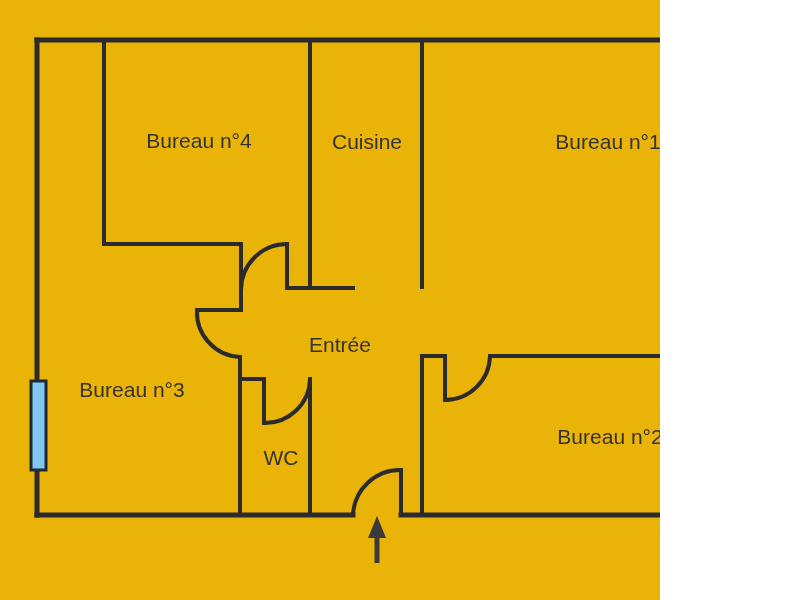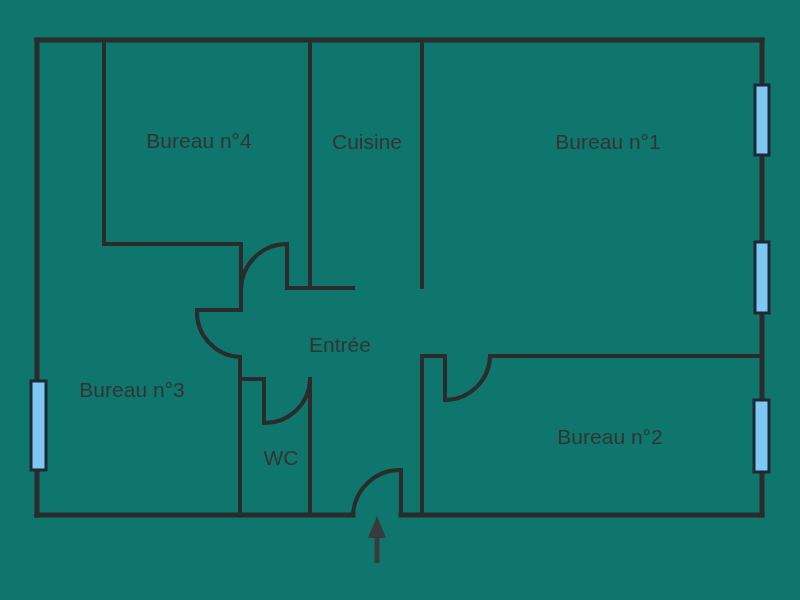--- a/index.html
+++ b/index.html
@@ -3,23 +3,23 @@
 <meta charset="utf-8">
 <style>
   html, body {
     margin: 0;
     padding: 0;
     background: #ffffff;
     font-family: "Liberation Sans", sans-serif;
   }
   .page {
     position: relative;
-    width: 800px;
+    width: 660px;
     height: 600px;
-    background: #0f766e;
+    background: #eab308;
     overflow: hidden;
     text-decoration: underline;
   }
   svg text {
     font-family: "Liberation Sans", sans-serif;
     fill: #333333;
   }
 </style>
 </head>
 <body>

